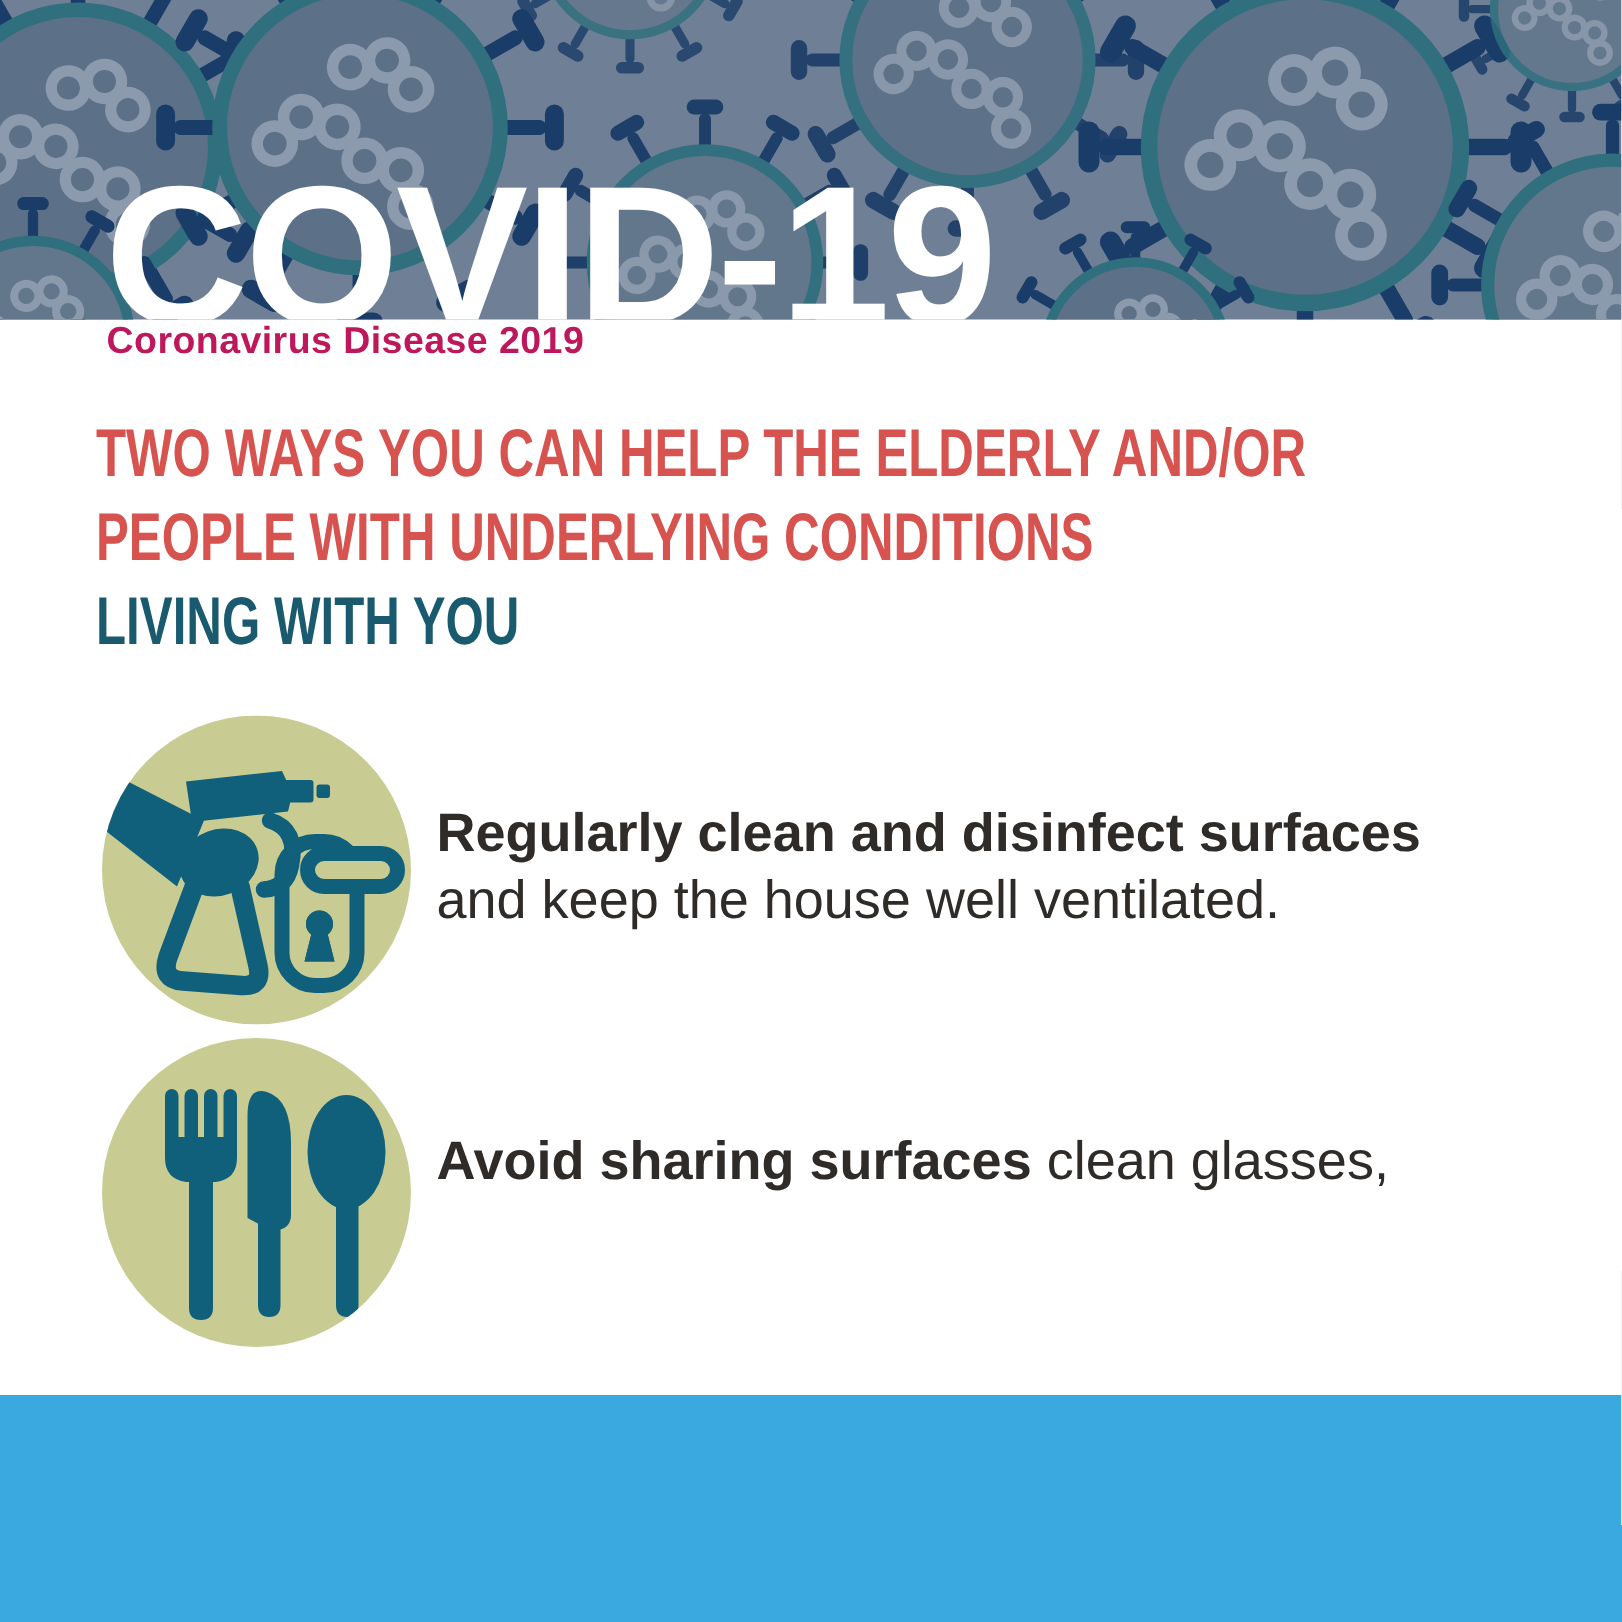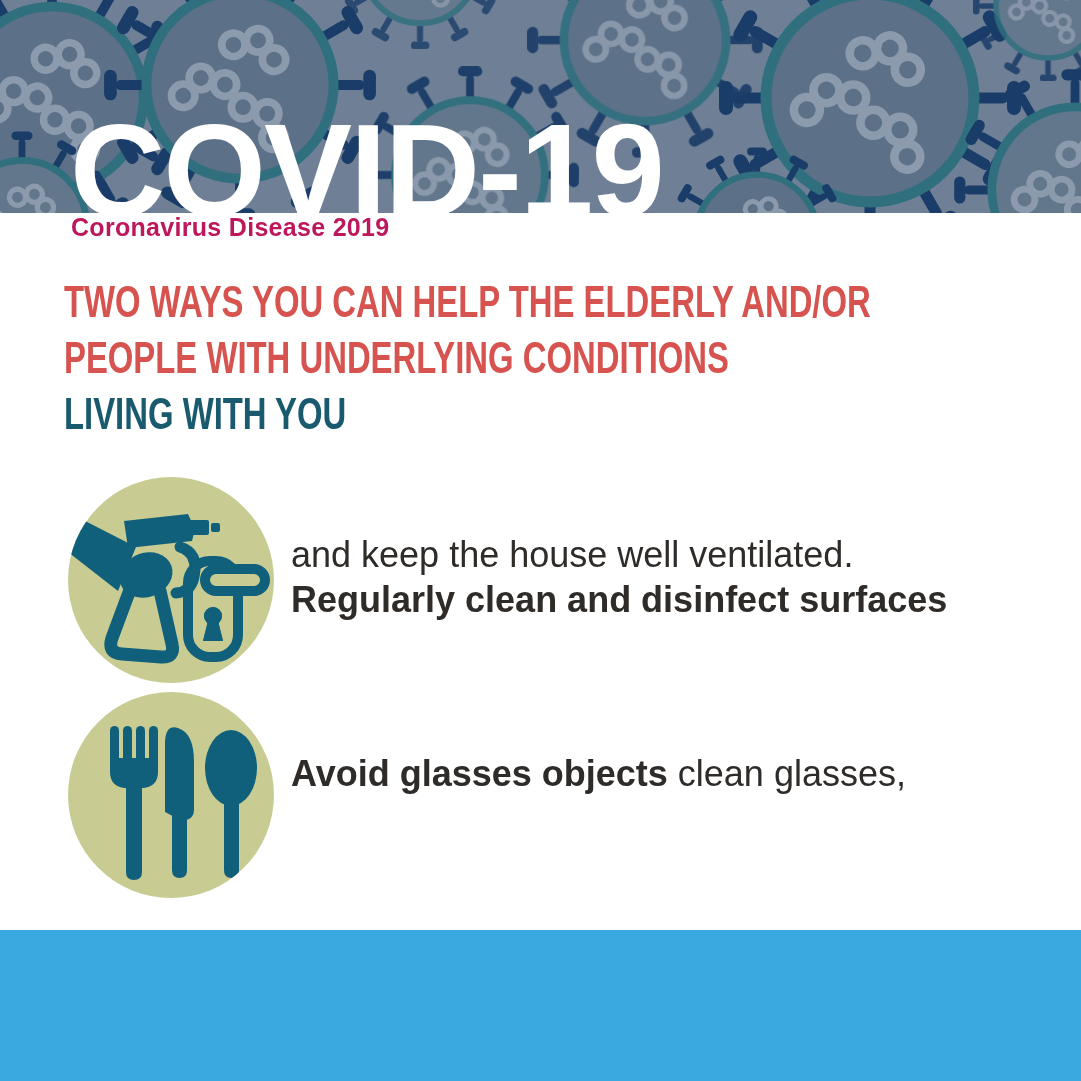--- a/index.html
+++ b/index.html
@@ -794,22 +794,22 @@
         <path d="M112 70 q19 6 14 30 q-3 15 -18 16" fill="none" stroke="#11607b" stroke-width="11" stroke-linecap="round"></path>
         <path d="M66 102 L44 161 q-5 15 10 16 l39 3 q14 1 11 -13 l-12 -53" fill="none" stroke="#11607b" stroke-width="13" stroke-linejoin="round" stroke-linecap="round"></path>
         <rect x="120" y="84" width="50" height="96" rx="22" fill="none" stroke="#11607b" stroke-width="10"></rect>
         <rect x="137" y="92" width="60" height="22" rx="11" fill="#c9cc92" stroke="#11607b" stroke-width="10"></rect>
         <circle cx="145" cy="139" r="9" fill="#11607b"></circle>
         <path d="M140 144 L150 144 L155 164 L135 164 Z" fill="#11607b"></path>
       </g>
     </svg>
   </div>
   <div class="tip-text" id="tip1-text">
+    <div class="tip-line"><b>Regularly clean and disinfect surfaces</b><span></span></div>
     <div class="tip-line"><b></b><span>and keep the house well ventilated.</span></div>
-    <div class="tip-line"><b>Regularly clean and disinfect surfaces</b><span></span></div>
   </div>
 
   <div class="tip-circle" id="tip2-circle">
     <svg viewBox="0 0 206 206">
       <defs>
           <clipPath id="clip-c2">
             <circle cx="103" cy="103" r="103"></circle>
           </clipPath>
         </defs>
       <circle cx="103" cy="103" r="103" fill="#c9cc92"></circle>
@@ -820,21 +820,21 @@
         <rect x="81" y="34" width="9" height="46" rx="4.5"></rect>
         <path d="M42 66 h48 v14 q0 14 -14 16 l-2 0 v84 q0 8 -8 8 q-8 0 -8 -8 v-84 l-2 0 q-14 -2 -14 -16 Z"></path>
         <path d="M97 120 V52 q0 -20 13 -16 q16 5 16 34 V118 q0 8 -8 10 l-4 1 Z"></path>
         <path d="M104 120 h15 v58 q0 8 -7.5 8 q-7.5 0 -7.5 -8 Z"></path>
         <ellipse cx="163" cy="76" rx="26" ry="38"></ellipse>
         <path d="M156 105 h15 v73 q0 8 -7.5 8 q-7.5 0 -7.5 -8 Z"></path>
       </g>
     </svg>
   </div>
   <div class="tip-text" id="tip2-text">
-    <div class="tip-line"><b>Avoid glasses objects</b><span> clean glasses,</span></div>
+    <div class="tip-line"><b>Avoid sharing surfaces</b><span> clean glasses,</span></div>
   </div>
 
   <footer class="footer">
     
 
     
     
 
     
     

